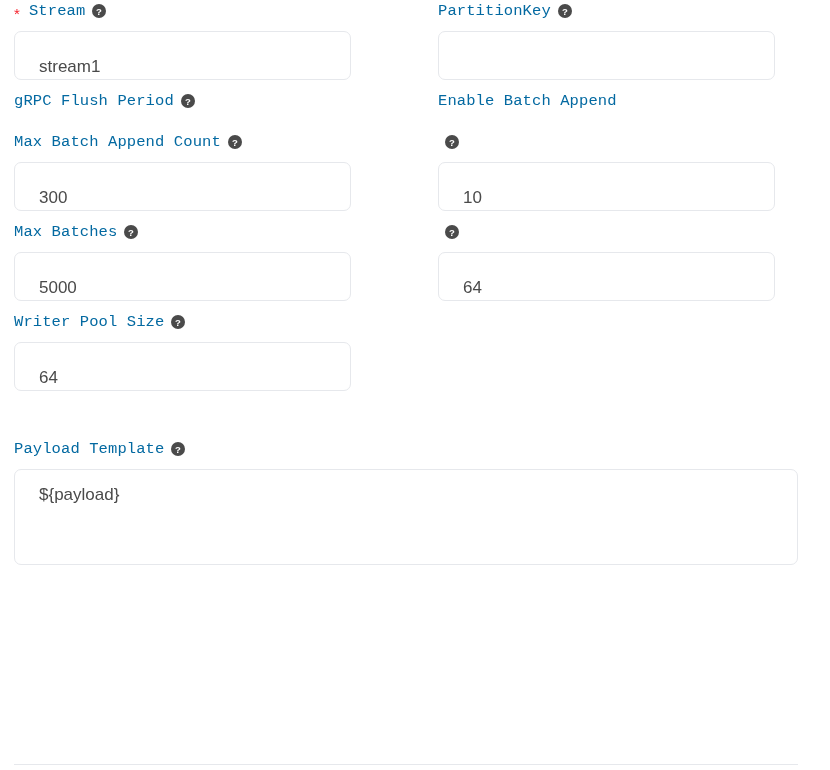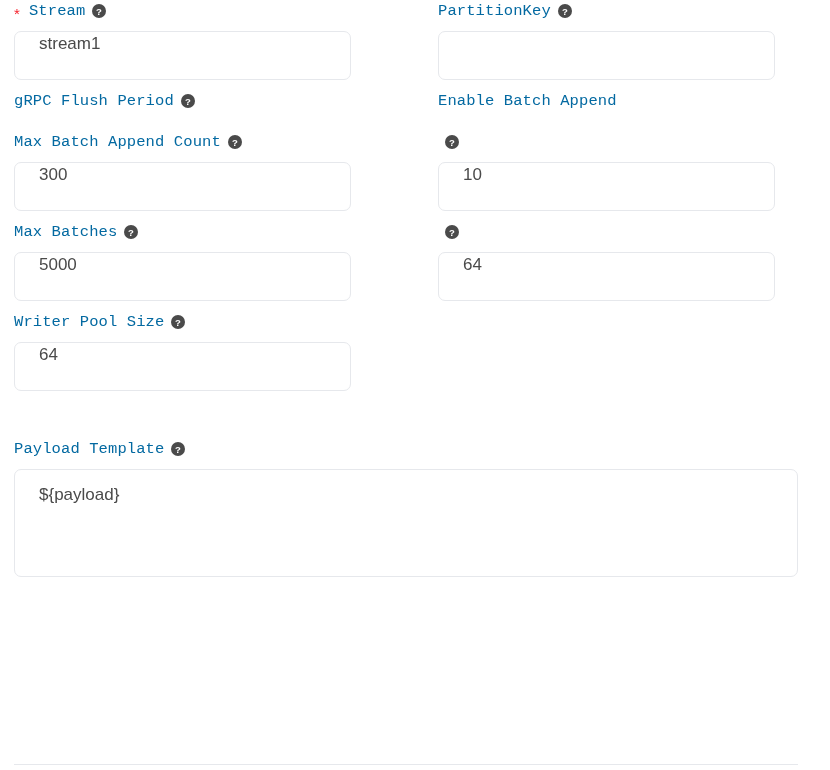--- a/index.html
+++ b/index.html
@@ -82,21 +82,21 @@
   .help-icon svg { display: block; }
 
   
   .control {
     box-sizing: border-box;
     height: 49px;
     border: 1px solid #e6e8ec;
     border-radius: 7px;
     background: #ffffff;
     display: flex;
-    align-items: flex-start;
+    align-items: flex-end;
     padding: 0 16px 0 24px;
     font-size: 17px;
     color: #4a4a4a;
     position: relative;
   }
   .control.narrow { width: 337px; }
   .control.wide   { width: 337px; }
 
   .control-value {
     flex: 1 1 auto;
@@ -120,21 +120,21 @@
   .chevron svg { display: block; }
 
   
   .payload-block {
     padding-left: 14px;
     margin-top: 37px;
   }
   .textarea-control {
     box-sizing: border-box;
     width: 784px;
-    height: 108px;
+    height: 96px;
     border: 1px solid #e6e8ec;
     border-radius: 7px;
     background: #ffffff;
     padding: 13px 16px 0 24px;
     font-size: 17px;
     line-height: 24px;
     color: #4a4a4a;
     overflow: hidden;
   }
 

